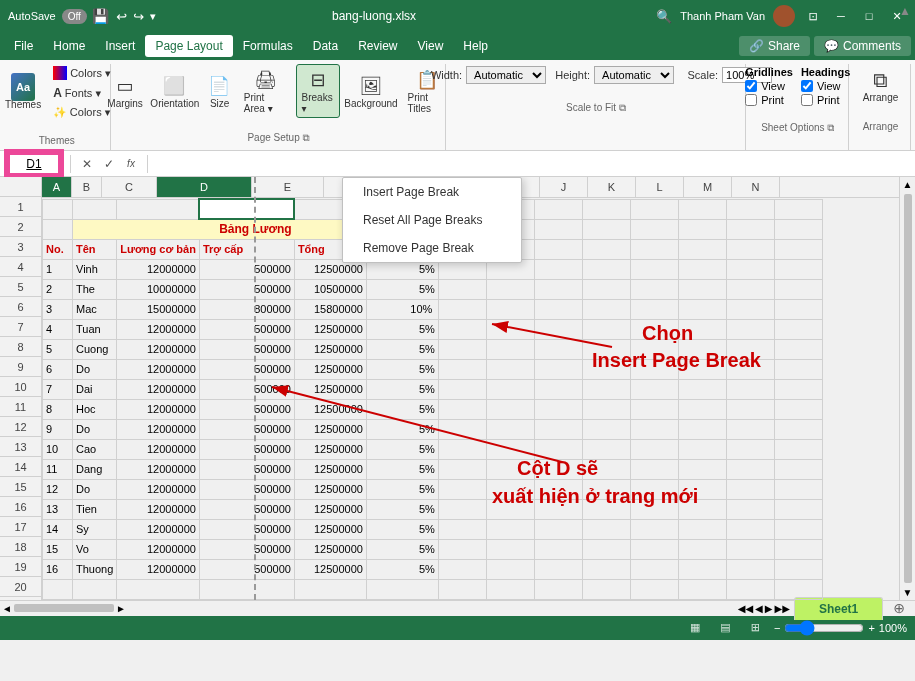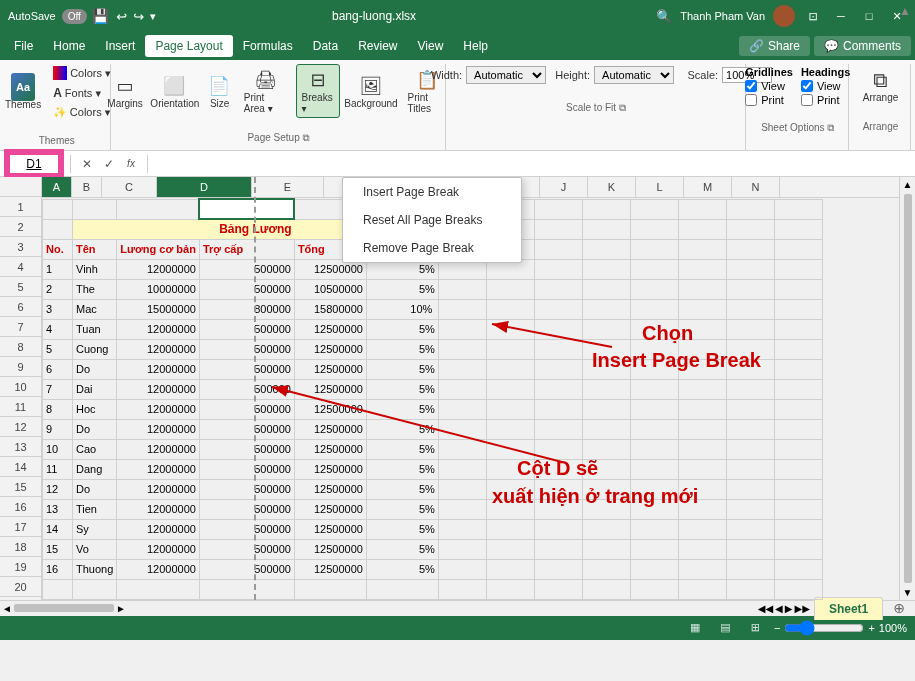--- a/index.html
+++ b/index.html
@@ -51,21 +51,21 @@
     table { border-collapse: collapse; table-layout: fixed; }
     td { border: 1px solid #d0d0d0; height: 20px; font-size: 11px; padding: 0 3px; overflow: hidden; white-space: nowrap; min-width: 20px; }
 
     
     .dropdown-menu { position: absolute; background: white; border: 1px solid #c0c0c0; box-shadow: 2px 2px 8px rgba(0,0,0,0.2); z-index: 100; min-width: 180px; border-radius: 2px; }
     .dropdown-item { padding: 7px 20px; font-size: 12px; cursor: pointer; color: #333; }
 
     
     .annotation { position: absolute; color: #cc0000; font-size: 18px; font-weight: bold; pointer-events: none; z-index: 10; }
     .arrow-svg { position: absolute; pointer-events: none; z-index: 10; }
-    .sheet-tab { padding: 4px 14px; background: #fef9c3; border: 1px solid #d0d0d0; border-bottom: none; border-radius: 3px 3px 0 0; font-size: 12px; cursor: pointer; color: #217346; font-weight: bold; margin-right: 2px; }
+    .sheet-tab { padding: 4px 24px; background: #bef264; border: 1px solid #d0d0d0; border-bottom: none; border-radius: 3px 3px 0 0; font-size: 12px; cursor: pointer; color: #217346; font-weight: bold; margin-right: 2px; }
     .add-tab { padding: 4px 8px; font-size: 14px; cursor: pointer; color: #666; }
 
     
     .status-bar { height: 24px; background: #217346; display: flex; align-items: center; padding: 0 8px; color: white; font-size: 11px; gap: 8px; }
     .status-right { margin-left: auto; display: flex; align-items: center; gap: 8px; }
     .zoom-control { display: flex; align-items: center; gap: 4px; }
     .view-btn { padding: 2px 6px; cursor: pointer; opacity: 0.8; }
 
     
     .page-layout-area { position: relative; flex: 1; display: flex; flex-direction: column; }

